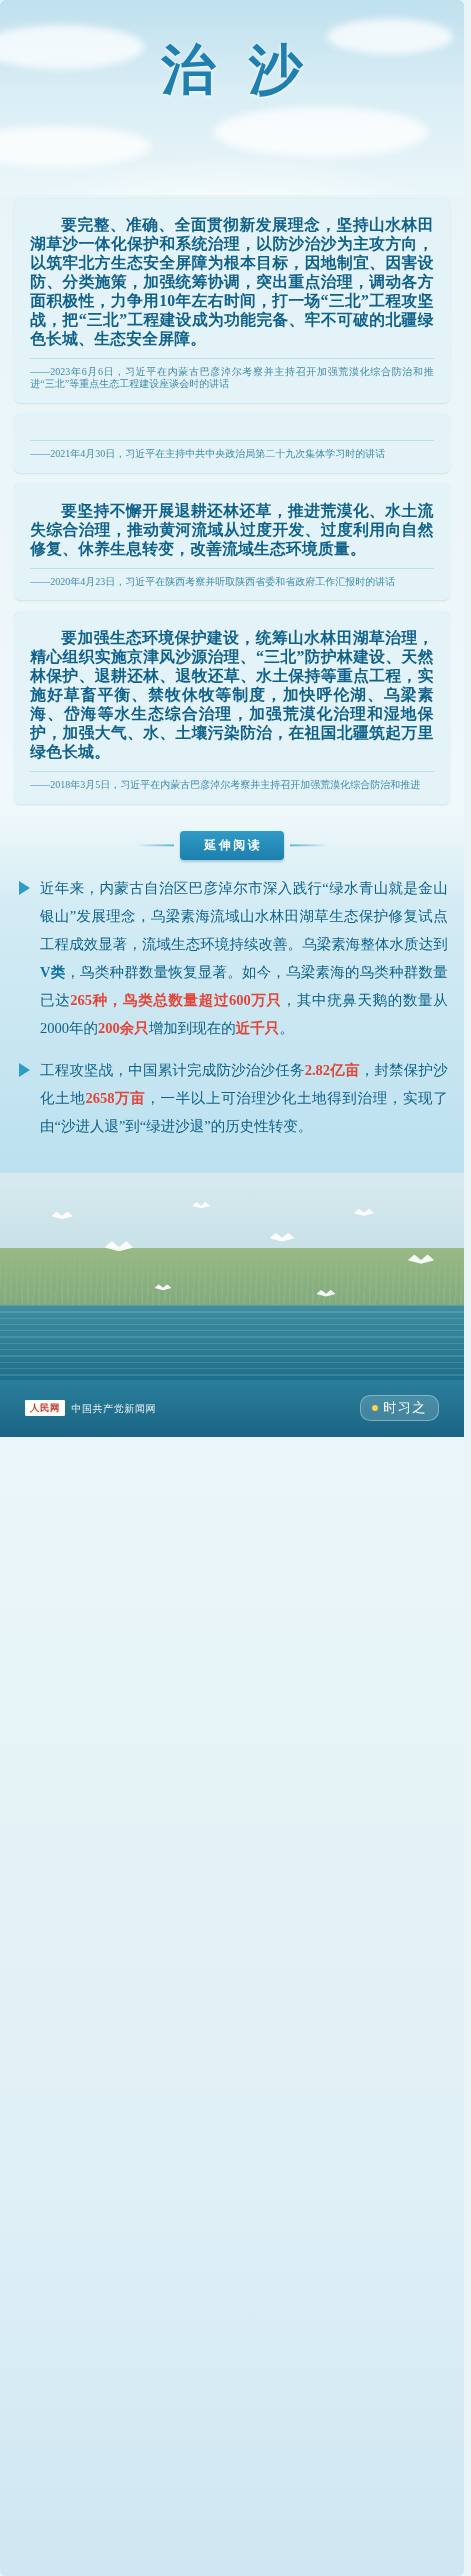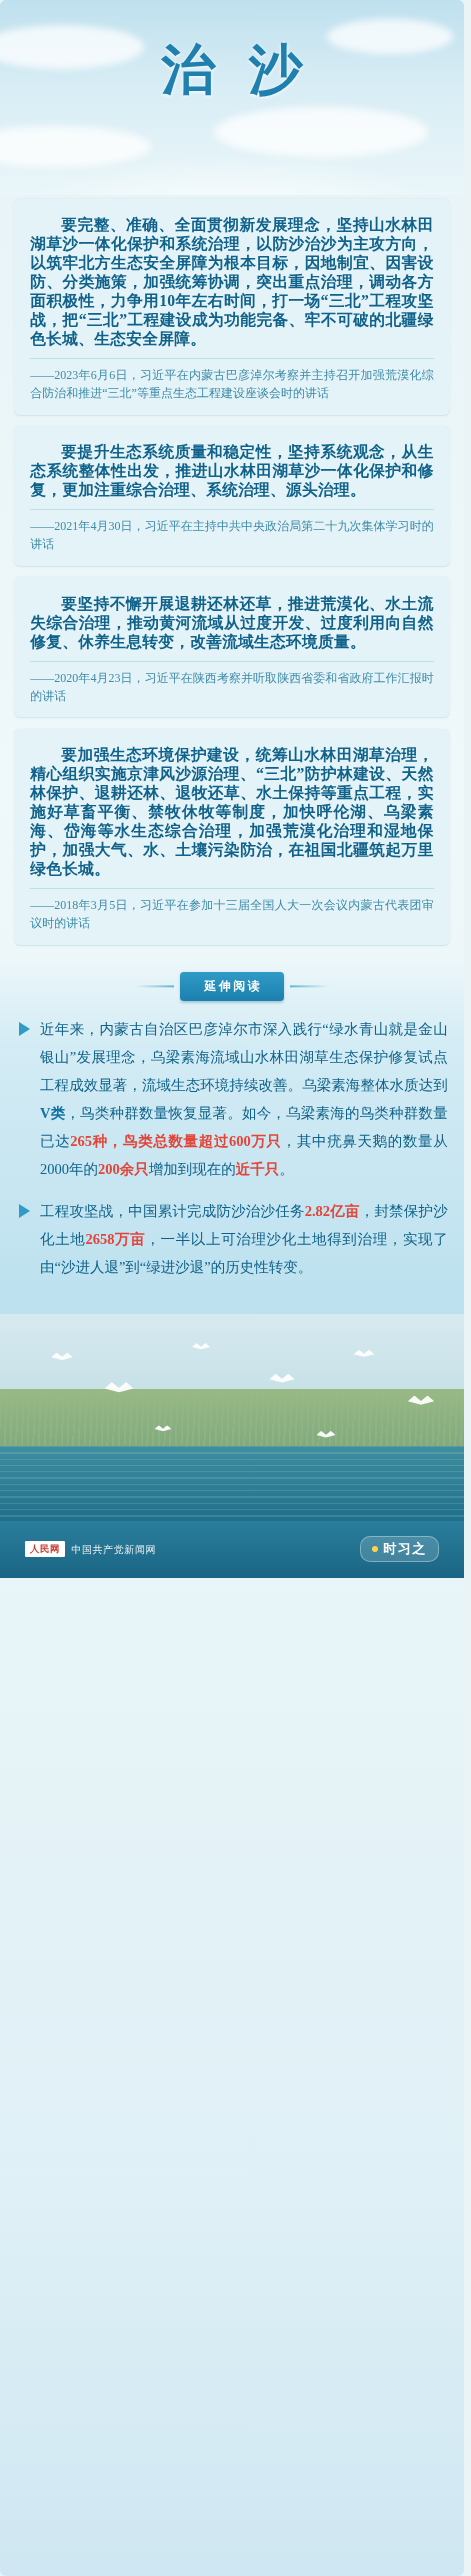--- a/index.html
+++ b/index.html
@@ -70,22 +70,22 @@
     text-align: justify;
     text-indent: 31px;
     letter-spacing: 0.3px;
   }
   .divider {
     height: 0.6px;
     background: #bcdfe9;
     margin: 10px 0 7.5px 0;
   }
   .source {
-    font-size: 12px;
-    line-height: 18px;
+    font-size: 10px;
+    line-height: 12px;
     color: #3e8aa8;
     text-align: justify;
     font-family: "Liberation Serif", serif;
   }
 
   
   .ext-wrap {
     margin-top: 10px;
     padding-bottom: 19px;
     background:
@@ -212,21 +212,21 @@
     display: flex; align-items: center; gap: 5px;
     background: rgba(255,255,255,.16);
     border: 0.6px solid rgba(255,255,255,.35);
     border-radius: 10px;
     padding: 3.1px 11.3px;
   }
   .brand-pill .txt {
     color: #ffffff;
     font-family: "Liberation Serif", serif;
     font-size: 13.2px;
-    font-weight: 700;
+    font-weight: 400;
     letter-spacing: 1.3px;
   }
   .brand-pill .dot {
     width: 6.3px; height: 6.3px; border-radius: 50%;
     background: #ffd24a;
   }
 </style>
 </head>
 <body>
 
@@ -244,35 +244,34 @@
 
   <div class="cards">
 
     <div class="card">
       <div class="quote">要完整、准确、全面贯彻新发展理念，坚持山水林田湖草沙一体化保护和系统治理，以防沙治沙为主攻方向，以筑牢北方生态安全屏障为根本目标，因地制宜、因害设防、分类施策，加强统筹协调，突出重点治理，调动各方面积极性，力争用10年左右时间，打一场“三北”工程攻坚战，把“三北”工程建设成为功能完备、牢不可破的北疆绿色长城、生态安全屏障。</div>
       <div class="divider"></div>
       <div class="source">——2023年6月6日，习近平在内蒙古巴彦淖尔考察并主持召开加强荒漠化综合防治和推进“三北”等重点生态工程建设座谈会时的讲话</div>
     </div>
 
     <div class="card">
-      <div class="quote">要提升生态系统质量和稳定性，坚持系统观念，从生态系统整体性出发，推进山水林田湖草沙一体化保护和修复，更加注重综合治理、系统治理、源头治理。</div>
       <div class="divider"></div>
       <div class="source">——2021年4月30日，习近平在主持中共中央政治局第二十九次集体学习时的讲话</div>
     </div>
 
     <div class="card">
       <div class="quote">要坚持不懈开展退耕还林还草，推进荒漠化、水土流失综合治理，推动黄河流域从过度开发、过度利用向自然修复、休养生息转变，改善流域生态环境质量。</div>
       <div class="divider"></div>
       <div class="source">——2020年4月23日，习近平在陕西考察并听取陕西省委和省政府工作汇报时的讲话</div>
     </div>
 
     <div class="card">
       <div class="quote">要加强生态环境保护建设，统筹山水林田湖草治理，精心组织实施京津风沙源治理、“三北”防护林建设、天然林保护、退耕还林、退牧还草、水土保持等重点工程，实施好草畜平衡、禁牧休牧等制度，加快呼伦湖、乌梁素海、岱海等水生态综合治理，加强荒漠化治理和湿地保护，加强大气、水、土壤污染防治，在祖国北疆筑起万里绿色长城。</div>
       <div class="divider"></div>
-      <div class="source">——2018年3月5日，习近平在参加十三届全国人大一次会议内蒙古代表团审议时的讲话</div>
+      <div class="source">——2018年3月5日，习近平在内蒙古巴彦淖尔考察并主持召开加强荒漠化综合防治和推进</div>
     </div>
 
   </div>
 
   <div class="ext-wrap">
     <div class="ext-header">
       <span class="ext-badge">延伸阅读</span>
     </div>
 
     <div class="para">

